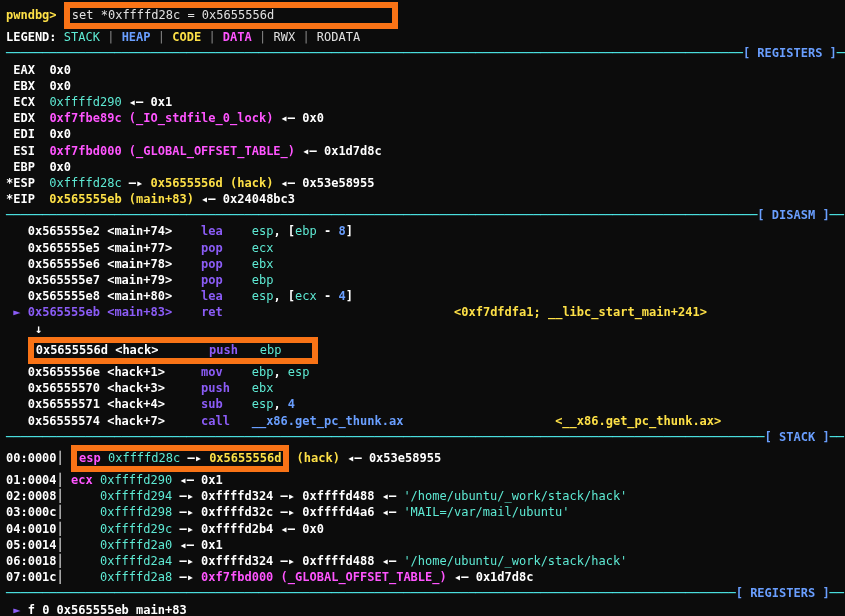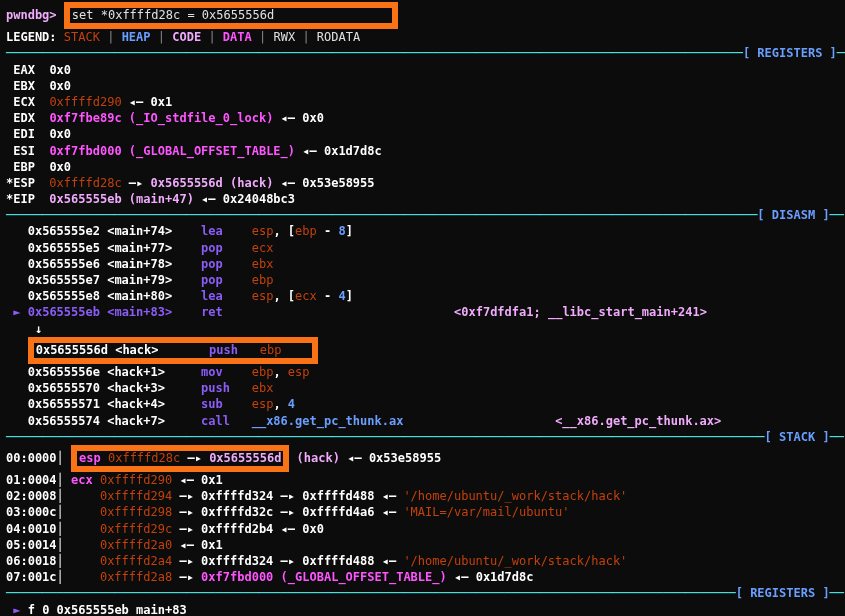--- a/index.html
+++ b/index.html
@@ -8,23 +8,23 @@
     color: #e0e0e0;
     font-family: "DejaVu Sans Mono", Consolas, monospace;
     font-size: 12px;
     line-height: 1.35;
     width: 845px;
     height: 616px;
     overflow: hidden;
     padding: 2px 6px;
   }
   .row { white-space: pre; }
-  .red { color: #f0abfc; font-weight: bold; }
+  .red { color: #fde047; font-weight: bold; }
   .green { color: #8b5cf6; font-weight: bold; }
-  .yellow { color: #c2410c; }
+  .yellow { color: #5eead4; }
   .blue { color: #6a9fff; font-weight: bold; }
   .magenta { color: #ff55ff; font-weight: bold; }
   .cyan { color: #55ffff; font-weight: bold; }
   .white { color: #ffffff; font-weight: bold; }
   .grey { color: #888888; }
   .orange-border {
     border: 6px solid #f97316;
     padding: 1px 2px;
     display: inline-block;
     line-height: 1.1;
@@ -46,21 +46,21 @@
 <div class="row"><span class="cyan">──────────────────────────────────────────────────────────────────────────────────────────────────────</span><span class="blue">[ REGISTERS ]</span><span class="cyan">──</span></div>
 
 <div class="row"> <span class="white">EAX</span>  <span class="white">0x0</span></div>
 <div class="row"> <span class="white">EBX</span>  <span class="white">0x0</span></div>
 <div class="row"> <span class="white">ECX</span>  <span class="yellow">0xffffd290</span> <span class="white">◂— 0x1</span></div>
 <div class="row"> <span class="white">EDX</span>  <span class="magenta">0xf7fbe89c</span> <span class="magenta">(_IO_stdfile_0_lock)</span> <span class="white">◂— 0x0</span></div>
 <div class="row"> <span class="white">EDI</span>  <span class="white">0x0</span></div>
 <div class="row"> <span class="white">ESI</span>  <span class="magenta">0xf7fbd000</span> <span class="magenta">(_GLOBAL_OFFSET_TABLE_)</span> <span class="white">◂— 0x1d7d8c</span></div>
 <div class="row"> <span class="white">EBP</span>  <span class="white">0x0</span></div>
 <div class="row"><span class="white">*ESP</span>  <span class="yellow">0xffffd28c</span> <span class="white">—▸ </span><span class="red">0x5655556d</span> <span class="red">(hack)</span> <span class="white">◂— 0x53e58955</span></div>
-<div class="row"><span class="white">*EIP</span>  <span class="red">0x565555eb</span> <span class="red">(main+47)</span> <span class="white">◂— 0x24048bc3</span></div>
+<div class="row"><span class="white">*EIP</span>  <span class="red">0x565555eb</span> <span class="red">(main+83)</span> <span class="white">◂— 0x24048bc3</span></div>
 
 <div class="row"><span class="cyan">────────────────────────────────────────────────────────────────────────────────────────────────────────</span><span class="blue">[ DISASM ]</span><span class="cyan">──</span></div>
 
 <div class="row">   <span class="white">0x565555e2</span> <span class="white">&lt;main+74&gt;</span>    <span class="green">lea</span>    <span class="yellow">esp</span><span class="white">, [</span><span class="yellow">ebp</span><span class="white"> - </span><span class="blue">8</span><span class="white">]</span></div>
 <div class="row">   <span class="white">0x565555e5</span> <span class="white">&lt;main+77&gt;</span>    <span class="green">pop</span>    <span class="yellow">ecx</span></div>
 <div class="row">   <span class="white">0x565555e6</span> <span class="white">&lt;main+78&gt;</span>    <span class="green">pop</span>    <span class="yellow">ebx</span></div>
 <div class="row">   <span class="white">0x565555e7</span> <span class="white">&lt;main+79&gt;</span>    <span class="green">pop</span>    <span class="yellow">ebp</span></div>
 <div class="row">   <span class="white">0x565555e8</span> <span class="white">&lt;main+80&gt;</span>    <span class="green">lea</span>    <span class="yellow">esp</span><span class="white">, [</span><span class="yellow">ecx</span><span class="white"> - </span><span class="blue">4</span><span class="white">]</span></div>
 <div class="row"> <span class="green">►</span> <span class="green">0x565555eb</span> <span class="green">&lt;main+83&gt;</span>    <span class="green">ret</span>    <span class="white">                            </span><span class="red">&lt;0xf7dfdfa1; __libc_start_main+241&gt;</span></div>
 <div class="row">    <span class="white">↓</span></div>

